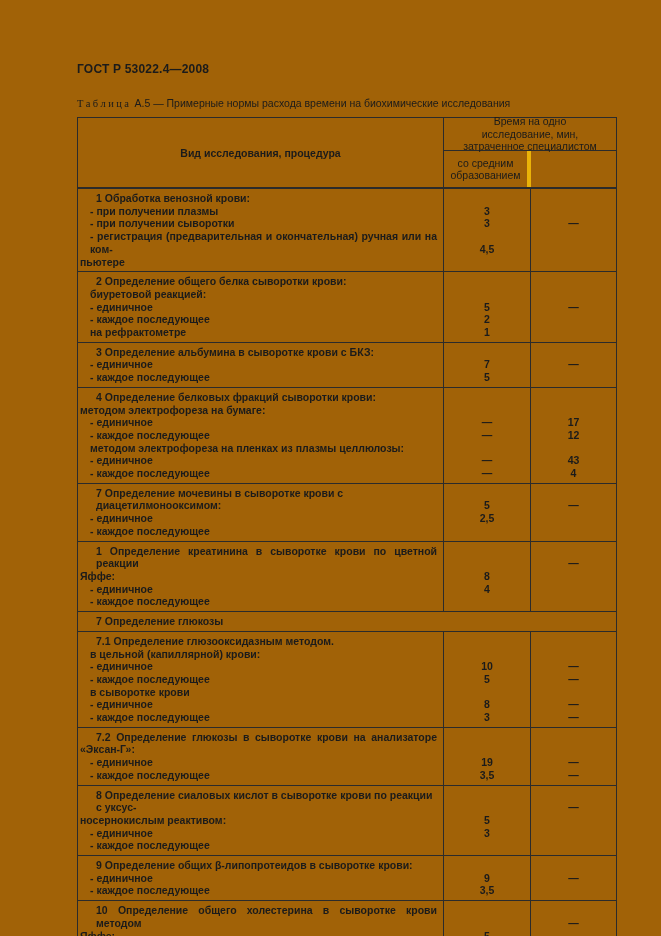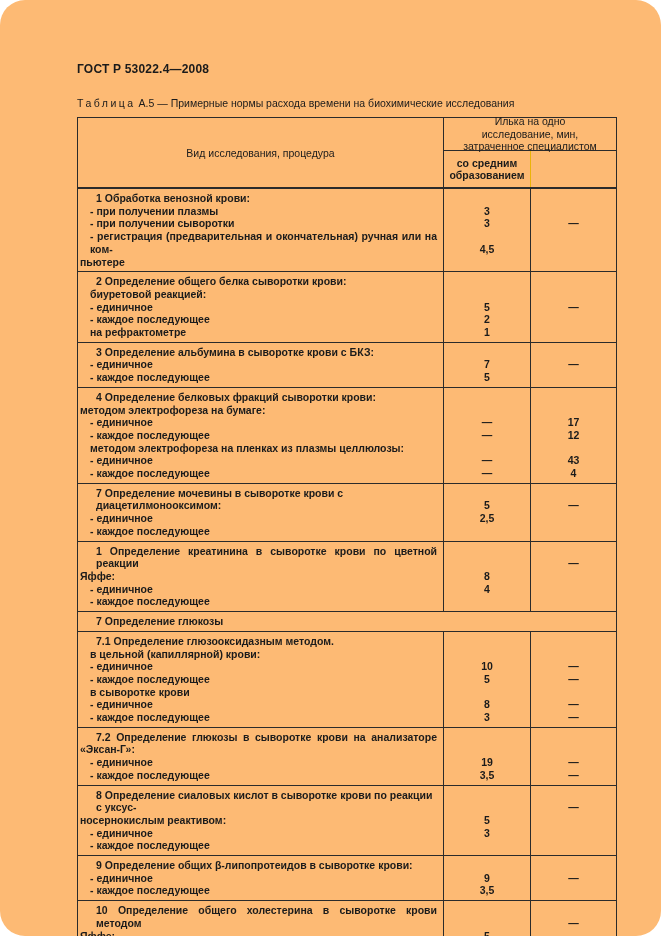--- a/index.html
+++ b/index.html
@@ -1,55 +1,54 @@
 <!DOCTYPE html>
 <html><head>
 <meta charset="utf-8">
 <style>
   html,body { margin:0; padding:0; background:#ffffff; }
   .page {
     position:relative;
     width:661px; height:936px;
-    background:#fdba74;
+    background:#a16207;
     font-family:"Liberation Sans", sans-serif;
     color:#1b1b1b;
     overflow:hidden;
-    border-radius:25px;
   }
   .doc-code {
     padding-top:62px; margin-left:77px;
     font-weight:bold; font-size:12px; letter-spacing:0.2px;
   }
   .caption {
     margin:21px 0 8px 77px;
     font-size:10.5px;
   }
-  .caption .spaced { letter-spacing:2.5px; }
+  .caption .spaced { letter-spacing:2.5px;font-family:Liberation Serif, serif; }
   .tbl {
     margin-left:77px; width:540px;
     border:1px solid #2b2b2b; border-bottom:none;
     box-sizing:border-box;
     font-size:10.5px;
   }
   .thead { display:grid; grid-template-columns:366px 172px; border-bottom:2px solid #2b2b2b; }
   .th-proc {
     border-right:1px solid #2b2b2b; box-sizing:border-box;
-    display:flex; align-items:center; justify-content:center; text-align:center;
+    display:flex; align-items:center; justify-content:center; text-align:center;font-weight:bold;
   }
   .th-time {
     height:33px; border-bottom:1px solid #2b2b2b; box-sizing:border-box;
     display:flex; align-items:center; justify-content:center; text-align:center;
     padding:2px 14px; line-height:12.5px;
   }
   .th-sub { display:grid; grid-template-columns:87px 85px; height:36px; }
   .th-mid, .th-high {
     display:flex; align-items:center; justify-content:center; text-align:center;
     line-height:12.5px; padding:2px 4px; box-sizing:border-box;
   }
-  .th-mid { border-right:1px solid #eab308;font-weight:bold; }
+  .th-mid { border-right:4px solid #eab308; }
   .sect { display:grid; grid-template-columns:366px 87px 85px; border-bottom:1px solid #2b2b2b;font-weight:bold; }
   .sect.full { grid-template-columns:538px; }
   .sect:last-child { border-bottom:none; }
   .c-proc { border-right:1px solid #2b2b2b; box-sizing:border-box; padding:3px 4px 3px 0; }
   .c-mid  { border-right:1px solid #2b2b2b; box-sizing:border-box; padding:3px 0; text-align:center; }
   .c-high { padding:3px 0; text-align:center; box-sizing:border-box; }
   .sect.full .c-proc { border-right:none; }
   .ln { min-height:12.7px; line-height:12.7px; }
   .ln.i0 { padding-left:2px; }
   .ln.i1 { padding-left:12px; }
@@ -65,21 +64,21 @@
   <div class="caption">
     <span class="spaced">Таблица</span>
     <span>А.5</span>
     <span>— Примерные нормы расхода времени на биохимические исследования</span>
   </div>
 
   <div class="tbl">
     <div class="thead">
       <div class="th-proc">Вид исследования, процедура</div>
       <div class="th-right">
-        <div class="th-time">Илька на одно исследование, мин, затраченное специалистом</div>
+        <div class="th-time">Время на одно исследование, мин, затраченное специалистом</div>
         <div class="th-sub">
           <div class="th-mid">со средним образованием</div>
         </div>
       </div>
     </div>
     <div id="tbody">
         <div class="sect">
           <div class="c-proc">
             <div class="ln i2">1  Обработка венозной крови:</div>
             <div class="ln i1">- при получении плазмы</div>

